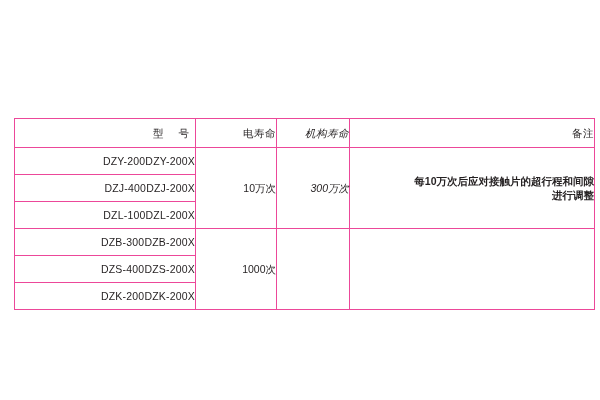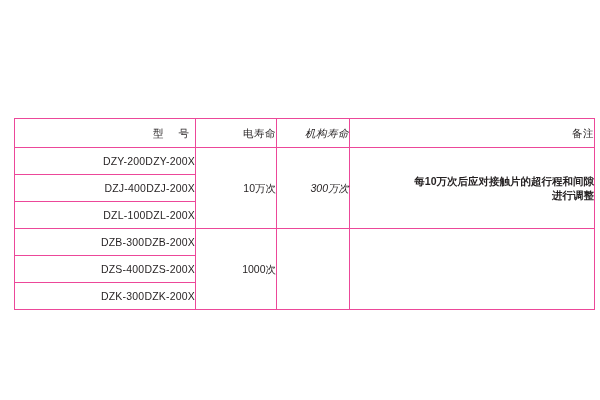--- a/index.html
+++ b/index.html
@@ -121,18 +121,18 @@
       </tr>
 
       <tr>
         <td class="model-cell">
           <span>DZS-400</span><span class="m2">DZS-200X</span>
         </td>
       </tr>
 
       <tr>
         <td class="model-cell">
-          <span>DZK-300</span><span class="m2">DZK-200X</span>
+          <span>DZK-200</span><span class="m2">DZK-200X</span>
         </td>
       </tr>
     </tbody>
   </table>
 </div>
 
 </body></html>

